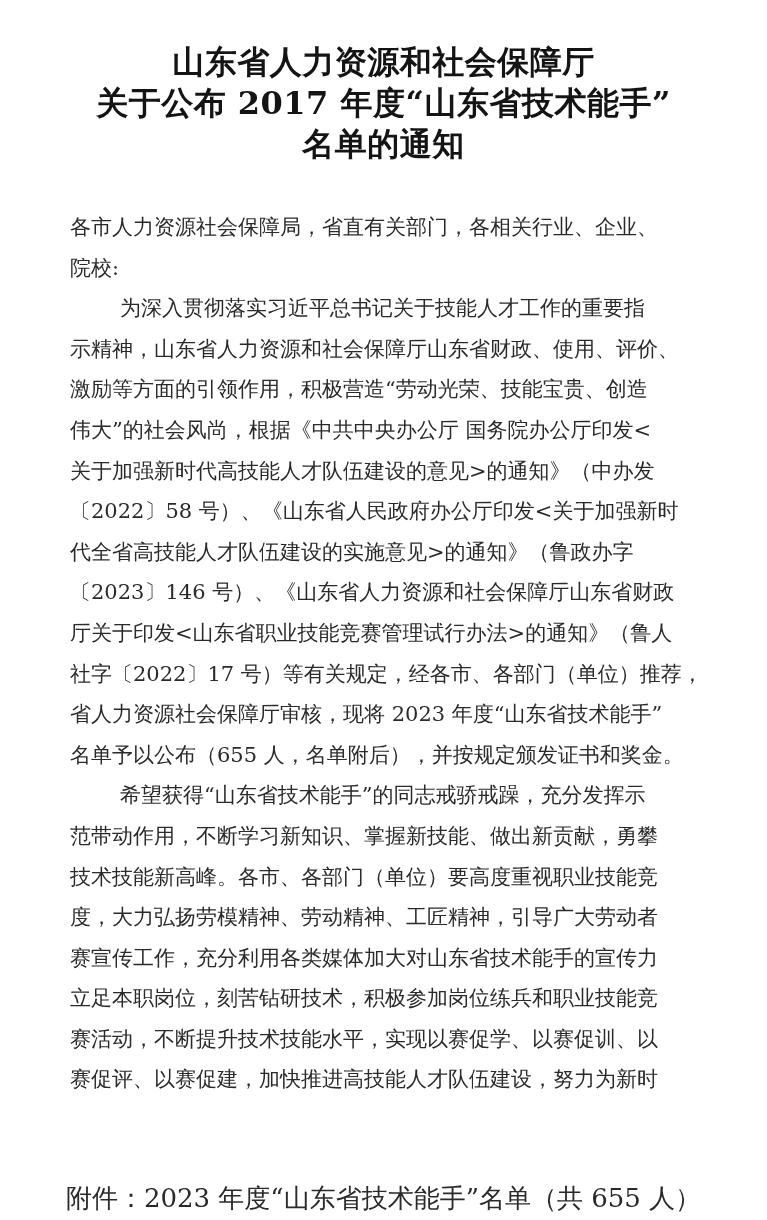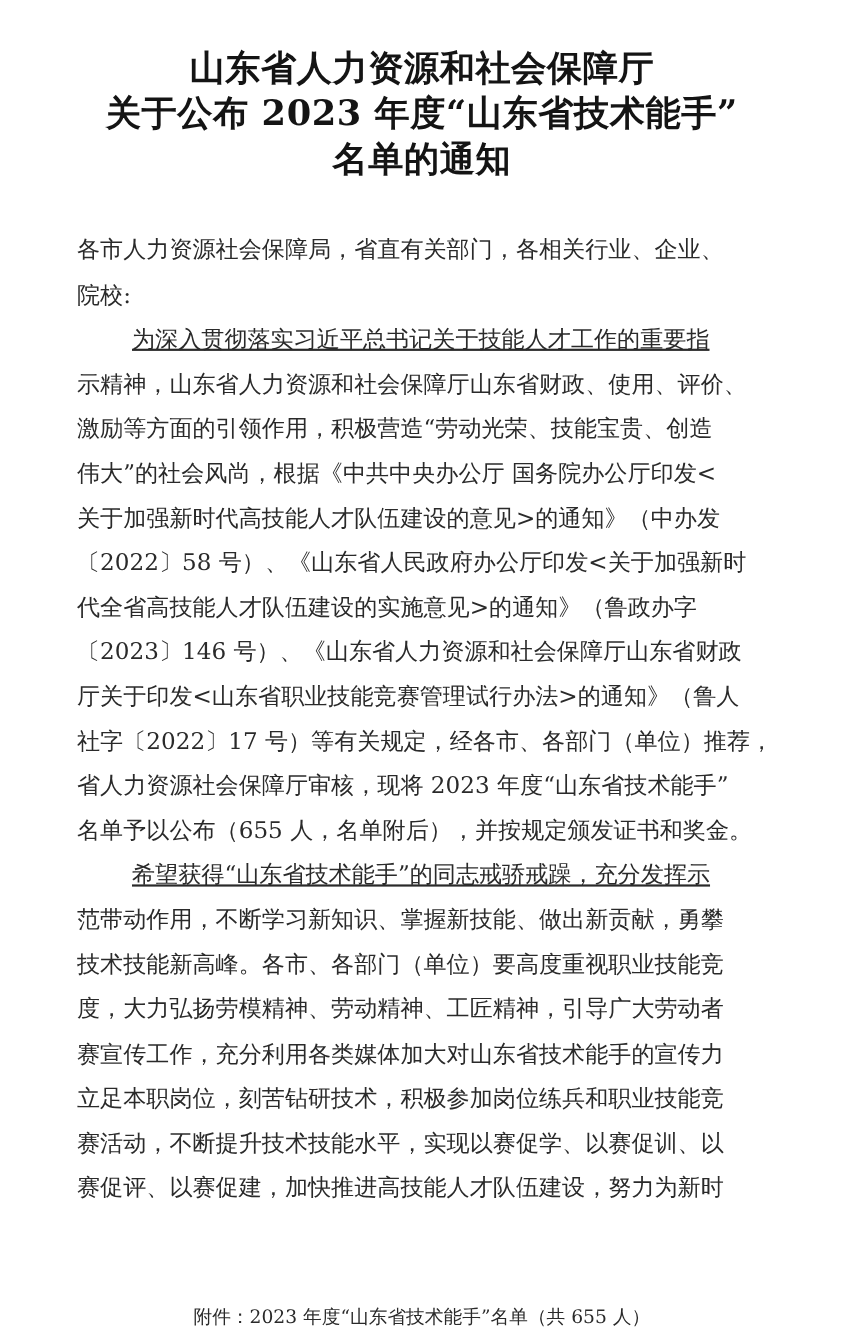--- a/index.html
+++ b/index.html
@@ -5,30 +5,30 @@
     html, body { margin: 0; padding: 0; background: #ffffff; }
     body { width: 767px; height: 1220px; overflow: hidden; position: relative;
            font-family: "DejaVu Serif", "Liberation Serif", serif; color: #1e1e1e; }
     .title { position: absolute; left: 0; width: 767px; text-align: center;
              font-weight: bold; font-size: 32px; line-height: 41px; top: 42px; color: #141414;
              letter-spacing: 0.5px; }
     .title div { white-space: nowrap; }
     .body { position: absolute; left: 70px; top: 207px; width: 628px;
             font-size: 21px; line-height: 40.6px; color: #2a2a2a; }
     .line { white-space: nowrap; height: 40.6px; overflow: visible; }
-    .indent { padding-left: 50px; text-decoration: underline; }
+    .indent { padding-left: 50px; }
     .attach { position: absolute; left: 0; width: 767px; text-align: center; top: 1178px;
-              font-size: 17px; line-height: 40px; color: #2a2a2a; white-space: nowrap; }
+              font-size: 26px; line-height: 40px; color: #2a2a2a; white-space: nowrap; }
   </style>
 </head>
 <body>
 
 <div class="title">
   <div>山东省人力资源和社会保障厅</div>
-  <div>关于公布 2023 年度“山东省技术能手”</div>
+  <div>关于公布 2017 年度“山东省技术能手”</div>
   <div>名单的通知</div>
 </div>
 
 <div class="body">
   <div class="line">各市人力资源社会保障局，省直有关部门，各相关行业、企业、</div>
   <div class="line">院校:</div>
 
   <div class="line indent">为深入贯彻落实习近平总书记关于技能人才工作的重要指</div>
   <div class="line">示精神，山东省人力资源和社会保障厅山东省财政、使用、评价、</div>
   <div class="line">激励等方面的引领作用，积极营造“劳动光荣、技能宝贵、创造</div>

